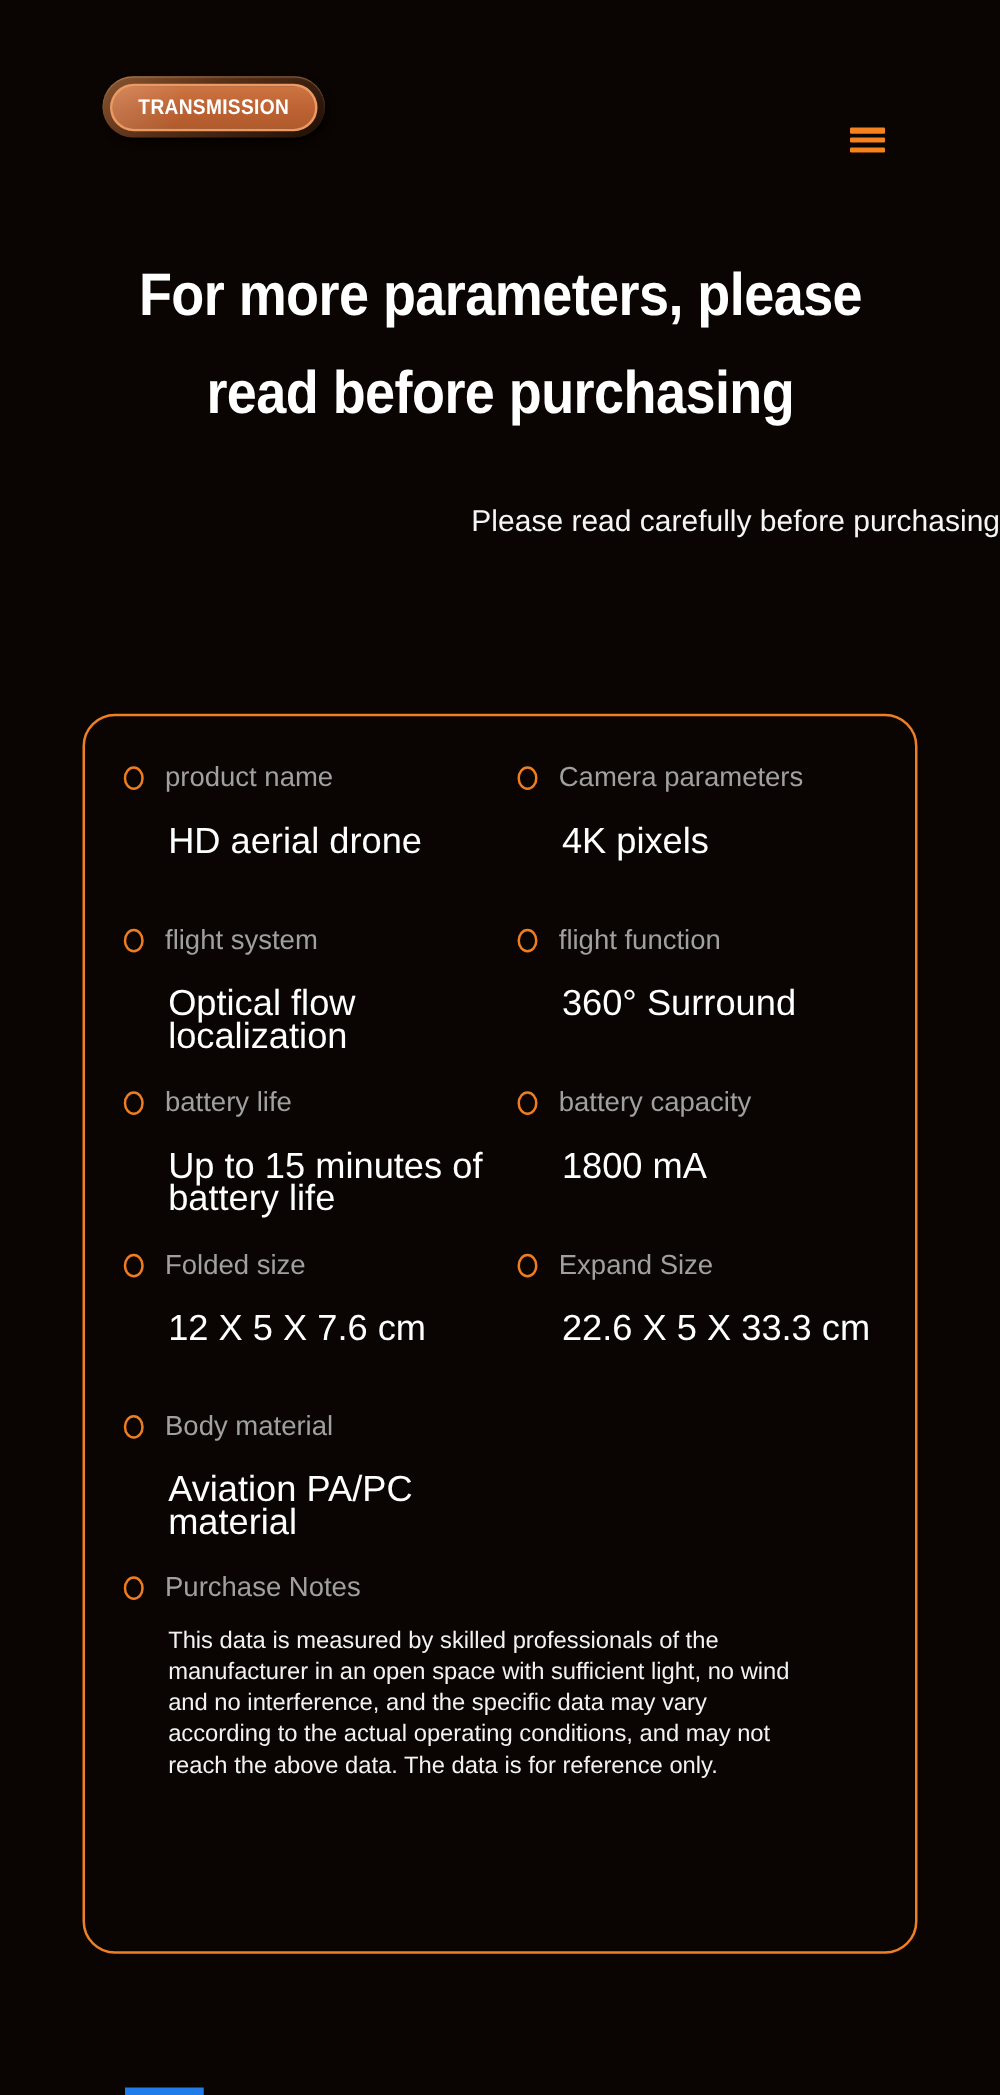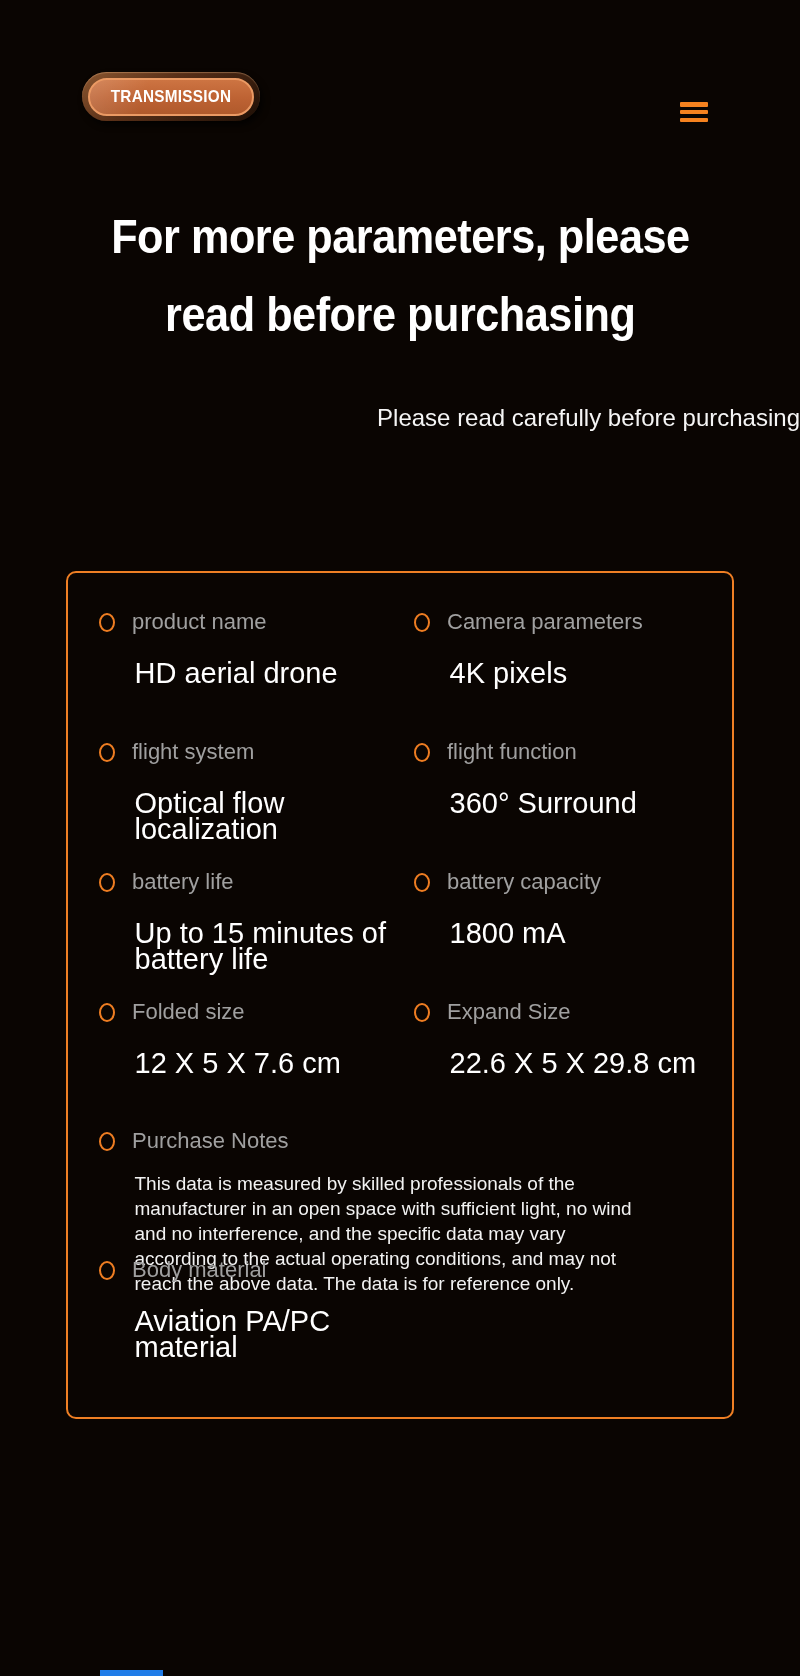--- a/index.html
+++ b/index.html
@@ -16,21 +16,21 @@
   .page{
     position:relative;
     width:800px;height:1676px;
     background:var(--background);
     overflow:hidden;
     margin:0 auto;
   }
 
   
   .badge-outer{
-    position:absolute;left:82px;top:72px;
+    position:absolute;left:82px;top:61px;
     width:178px;height:49px;
     border-radius:999px;
     background:linear-gradient(145deg,#8a5630 0%,#5a3018 40%,#1d0f06 100%);
     box-shadow:3px 4px 6px rgba(0,0,0,.7), inset 0 1px 1px rgba(255,200,150,.35);
     display:flex;align-items:center;justify-content:center;
   }
   .badge-inner{
     width:166px;height:38px;
     border-radius:999px;
     border:2px solid #eb9a64;
@@ -64,23 +64,23 @@
   }
   .hero-title .line{display:inline-block;transform:scaleX(.9);white-space:nowrap;}
   .hero-subtitle{
     position:absolute;left:0;top:404px;width:100%;
     text-align:right;color:#f5f5f5;font-size:24px;font-weight:400;
   }
 
   
   .panel{
     position:absolute;left:66px;top:571px;
-    width:668px;height:848px;
+    width:668px;height:992px;
     border:2px solid var(--panel_border);
-    border-radius:10px;
+    border-radius:26px;
   }
   .specs-grid{
     display:grid;
     grid-template-columns:315px 1fr;
     grid-template-rows:130px 130px 130px 129px 129px auto;
     padding:36px 24px 0 31px;
   }
   .spec-item{min-width:0;}
   .spec-item.span2{grid-column:1 / -1;}
   .spec-head{display:flex;align-items:center;}
@@ -182,33 +182,33 @@
       <span class="spec-bullet"></span>
       <span class="spec-label">Folded size</span>
     </div>
     <div class="spec-value">12 X 5 X 7.6 cm</div>
   </div>
         <div class="spec-item">
     <div class="spec-head">
       <span class="spec-bullet"></span>
       <span class="spec-label">Expand Size</span>
     </div>
-    <div class="spec-value">22.6 X 5 X 29.8 cm</div>
+    <div class="spec-value">22.6 X 5 X 33.3 cm</div>
+  </div>
+        <div class="spec-item">
+    <div class="spec-head">
+      <span class="spec-bullet"></span>
+      <span class="spec-label">Body material</span>
+    </div>
+    <div class="spec-value">Aviation PA/PC material</div>
   </div>
         <div class="spec-item notes span2">
     <div class="spec-head">
       <span class="spec-bullet"></span>
       <span class="spec-label">Purchase Notes</span>
     </div>
     <div class="spec-value">This data is measured by skilled professionals of the manufacturer in an open space with sufficient light, no wind and no interference, and the specific data may vary according to the actual operating conditions, and may not reach the above data. The data is for reference only.</div>
-  </div>
-        <div class="spec-item">
-    <div class="spec-head">
-      <span class="spec-bullet"></span>
-      <span class="spec-label">Body material</span>
-    </div>
-    <div class="spec-value">Aviation PA/PC material</div>
   </div>
       </div>
   </div>
 
   <div class="next-section-peek"></div>
 </div>
 
 </body></html>

